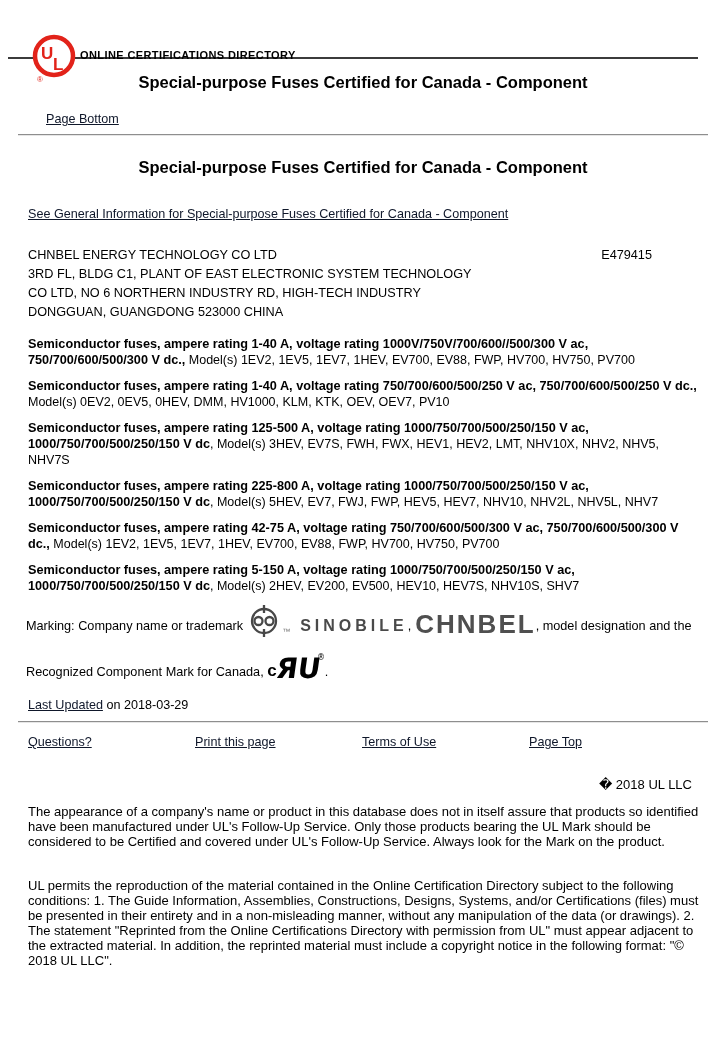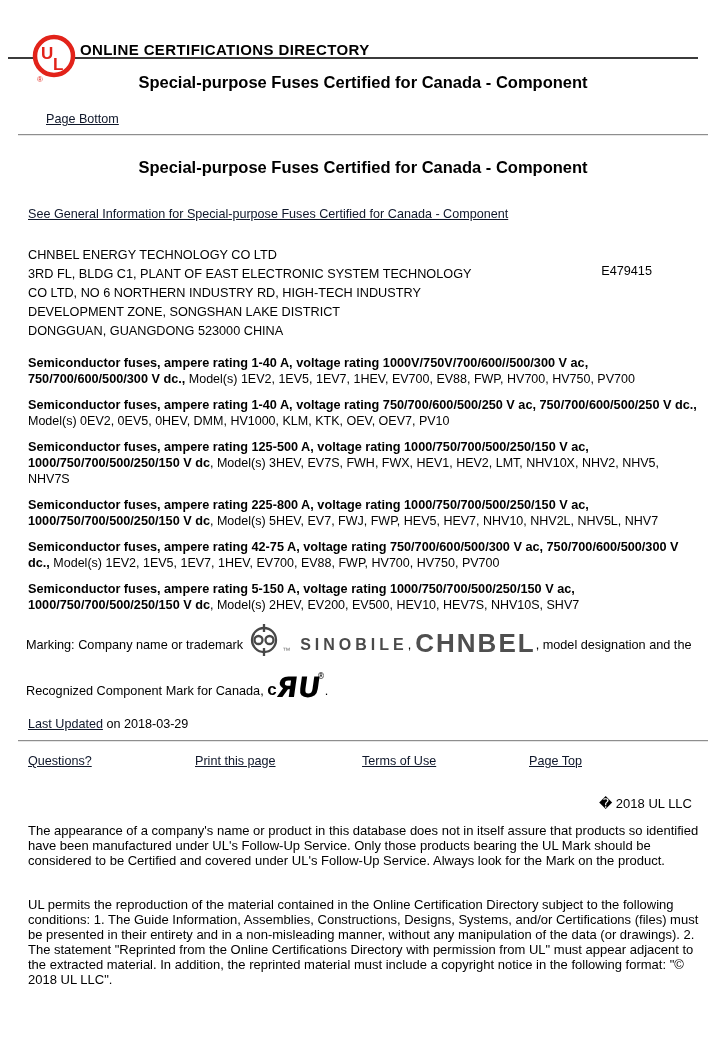--- a/index.html
+++ b/index.html
@@ -3,38 +3,38 @@
 <meta charset="utf-8">
 <style>
   * { box-sizing: border-box; }
   body { margin:0; background:#fff; color:#000;
          font-family:"Liberation Sans","DejaVu Sans",sans-serif; }
   .page { position:relative; width:726px; height:1052px; background:#fff; overflow:hidden; }
 
   
   .top-rule { position:absolute; left:8px; top:57px; width:690px; height:2px; background:#3b3b3b; }
   .ul-logo { position:absolute; left:30px; top:32px; width:48px; height:54px; }
-  .brand { position:absolute; left:80px; top:41px; font-size:15px; font-weight:bold; letter-spacing:.4px; }
+  .brand { position:absolute; left:80px; top:49px; font-size:11px; font-weight:bold; letter-spacing:.4px; }
 
   .title-block { padding-top:70px; text-align:center; font-weight:bold; }
   .file-code { font-size:15.5px; }
   .main-heading { font-size:16.5px; margin-top:3px; }
 
   a { color:#0f172a; text-decoration:underline; cursor:pointer; }
   .page-bottom { display:inline-block; margin:20px 0 0 46px; font-size:12.6px; }
 
   .rule { border:0; height:2px; background:#8e8e8e; border-bottom:1px solid #e6e6e6; margin:7px 18px 0 18px; }
 
   .section-heading { text-align:center; font-weight:bold; font-size:16.5px; margin-top:22px; }
 
   .gen-info { display:inline-block; margin:30px 0 0 28px; font-size:12.6px; }
 
   .company { position:relative; margin:24px 28px 0 28px; font-size:12.7px; line-height:19px; }
   .company-name { font-weight:normal; }
-  .file-number { position:absolute; top:16px; right:46px; }
+  .file-number { position:absolute; top:0; right:46px; }
 
   .products { margin:14px 26px 0 28px; }
   .products p { margin:0 0 10px 0; font-size:12.5px; line-height:16px; }
   .products b { font-size:12.7px; }
 
   .marking { margin:10px 24px 0 26px; font-size:12.7px; line-height:32px; }
   .circle-logo { vertical-align:middle; margin:0 1px 4px 4px; }
   .tm { font-size:8px; color:#777; vertical-align:-4px; }
   .sinobile { font-weight:bold; color:#4a4a4a; font-size:16px; letter-spacing:4px; vertical-align:-1px; margin-left:10px; }
   .chnbel { font-weight:bold; color:#4f4f4f; font-size:26px; letter-spacing:2px; vertical-align:-3px; margin:0 0 0 4px; }
@@ -80,21 +80,20 @@
   <div class="section-heading">Special-purpose Fuses Certified for Canada - Component</div>
 
   <a class="gen-info">See General Information for Special-purpose Fuses Certified for Canada - Component</a>
 
   
   <div class="company">
     <div class="company-name">CHNBEL ENERGY TECHNOLOGY CO LTD</div>
     <span class="file-number">E479415</span>
     <div>3RD FL, BLDG C1, PLANT OF EAST ELECTRONIC SYSTEM TECHNOLOGY</div>
     <div>CO LTD, NO 6 NORTHERN INDUSTRY RD, HIGH-TECH INDUSTRY</div>
-    <div>DEVELOPMENT ZONE, SONGSHAN LAKE DISTRICT</div>
     <div>DONGGUAN, GUANGDONG 523000 CHINA</div>
   </div>
 
   
   <div class="products">
     <p><b>Semiconductor fuses, ampere rating 1-40 A, voltage rating 1000V/750V/700/600//500/300 V ac, 750/700/600/500/300 V dc.,</b><span> Model(s) 1EV2, 1EV5, 1EV7, 1HEV, EV700, EV88, FWP, HV700, HV750, PV700</span></p>
     <p><b>Semiconductor fuses, ampere rating 1-40 A, voltage rating 750/700/600/500/250 V ac, 750/700/600/500/250 V dc.,</b><span> Model(s) 0EV2, 0EV5, 0HEV, DMM, HV1000, KLM, KTK, OEV, OEV7, PV10</span></p>
     <p><b>Semiconductor fuses, ampere rating 125-500 A, voltage rating 1000/750/700/500/250/150 V ac, 1000/750/700/500/250/150 V dc</b><span>, Model(s) 3HEV, EV7S, FWH, FWX, HEV1, HEV2, LMT, NHV10X, NHV2, NHV5, NHV7S</span></p>
     <p><b>Semiconductor fuses, ampere rating 225-800 A, voltage rating 1000/750/700/500/250/150 V ac, 1000/750/700/500/250/150 V dc</b><span>, Model(s) 5HEV, EV7, FWJ, FWP, HEV5, HEV7, NHV10, NHV2L, NHV5L, NHV7</span></p>
     <p><b>Semiconductor fuses, ampere rating 42-75 A, voltage rating 750/700/600/500/300 V ac, 750/700/600/500/300 V dc.,</b><span> Model(s) 1EV2, 1EV5, 1EV7, 1HEV, EV700, EV88, FWP, HV700, HV750, PV700</span></p>

